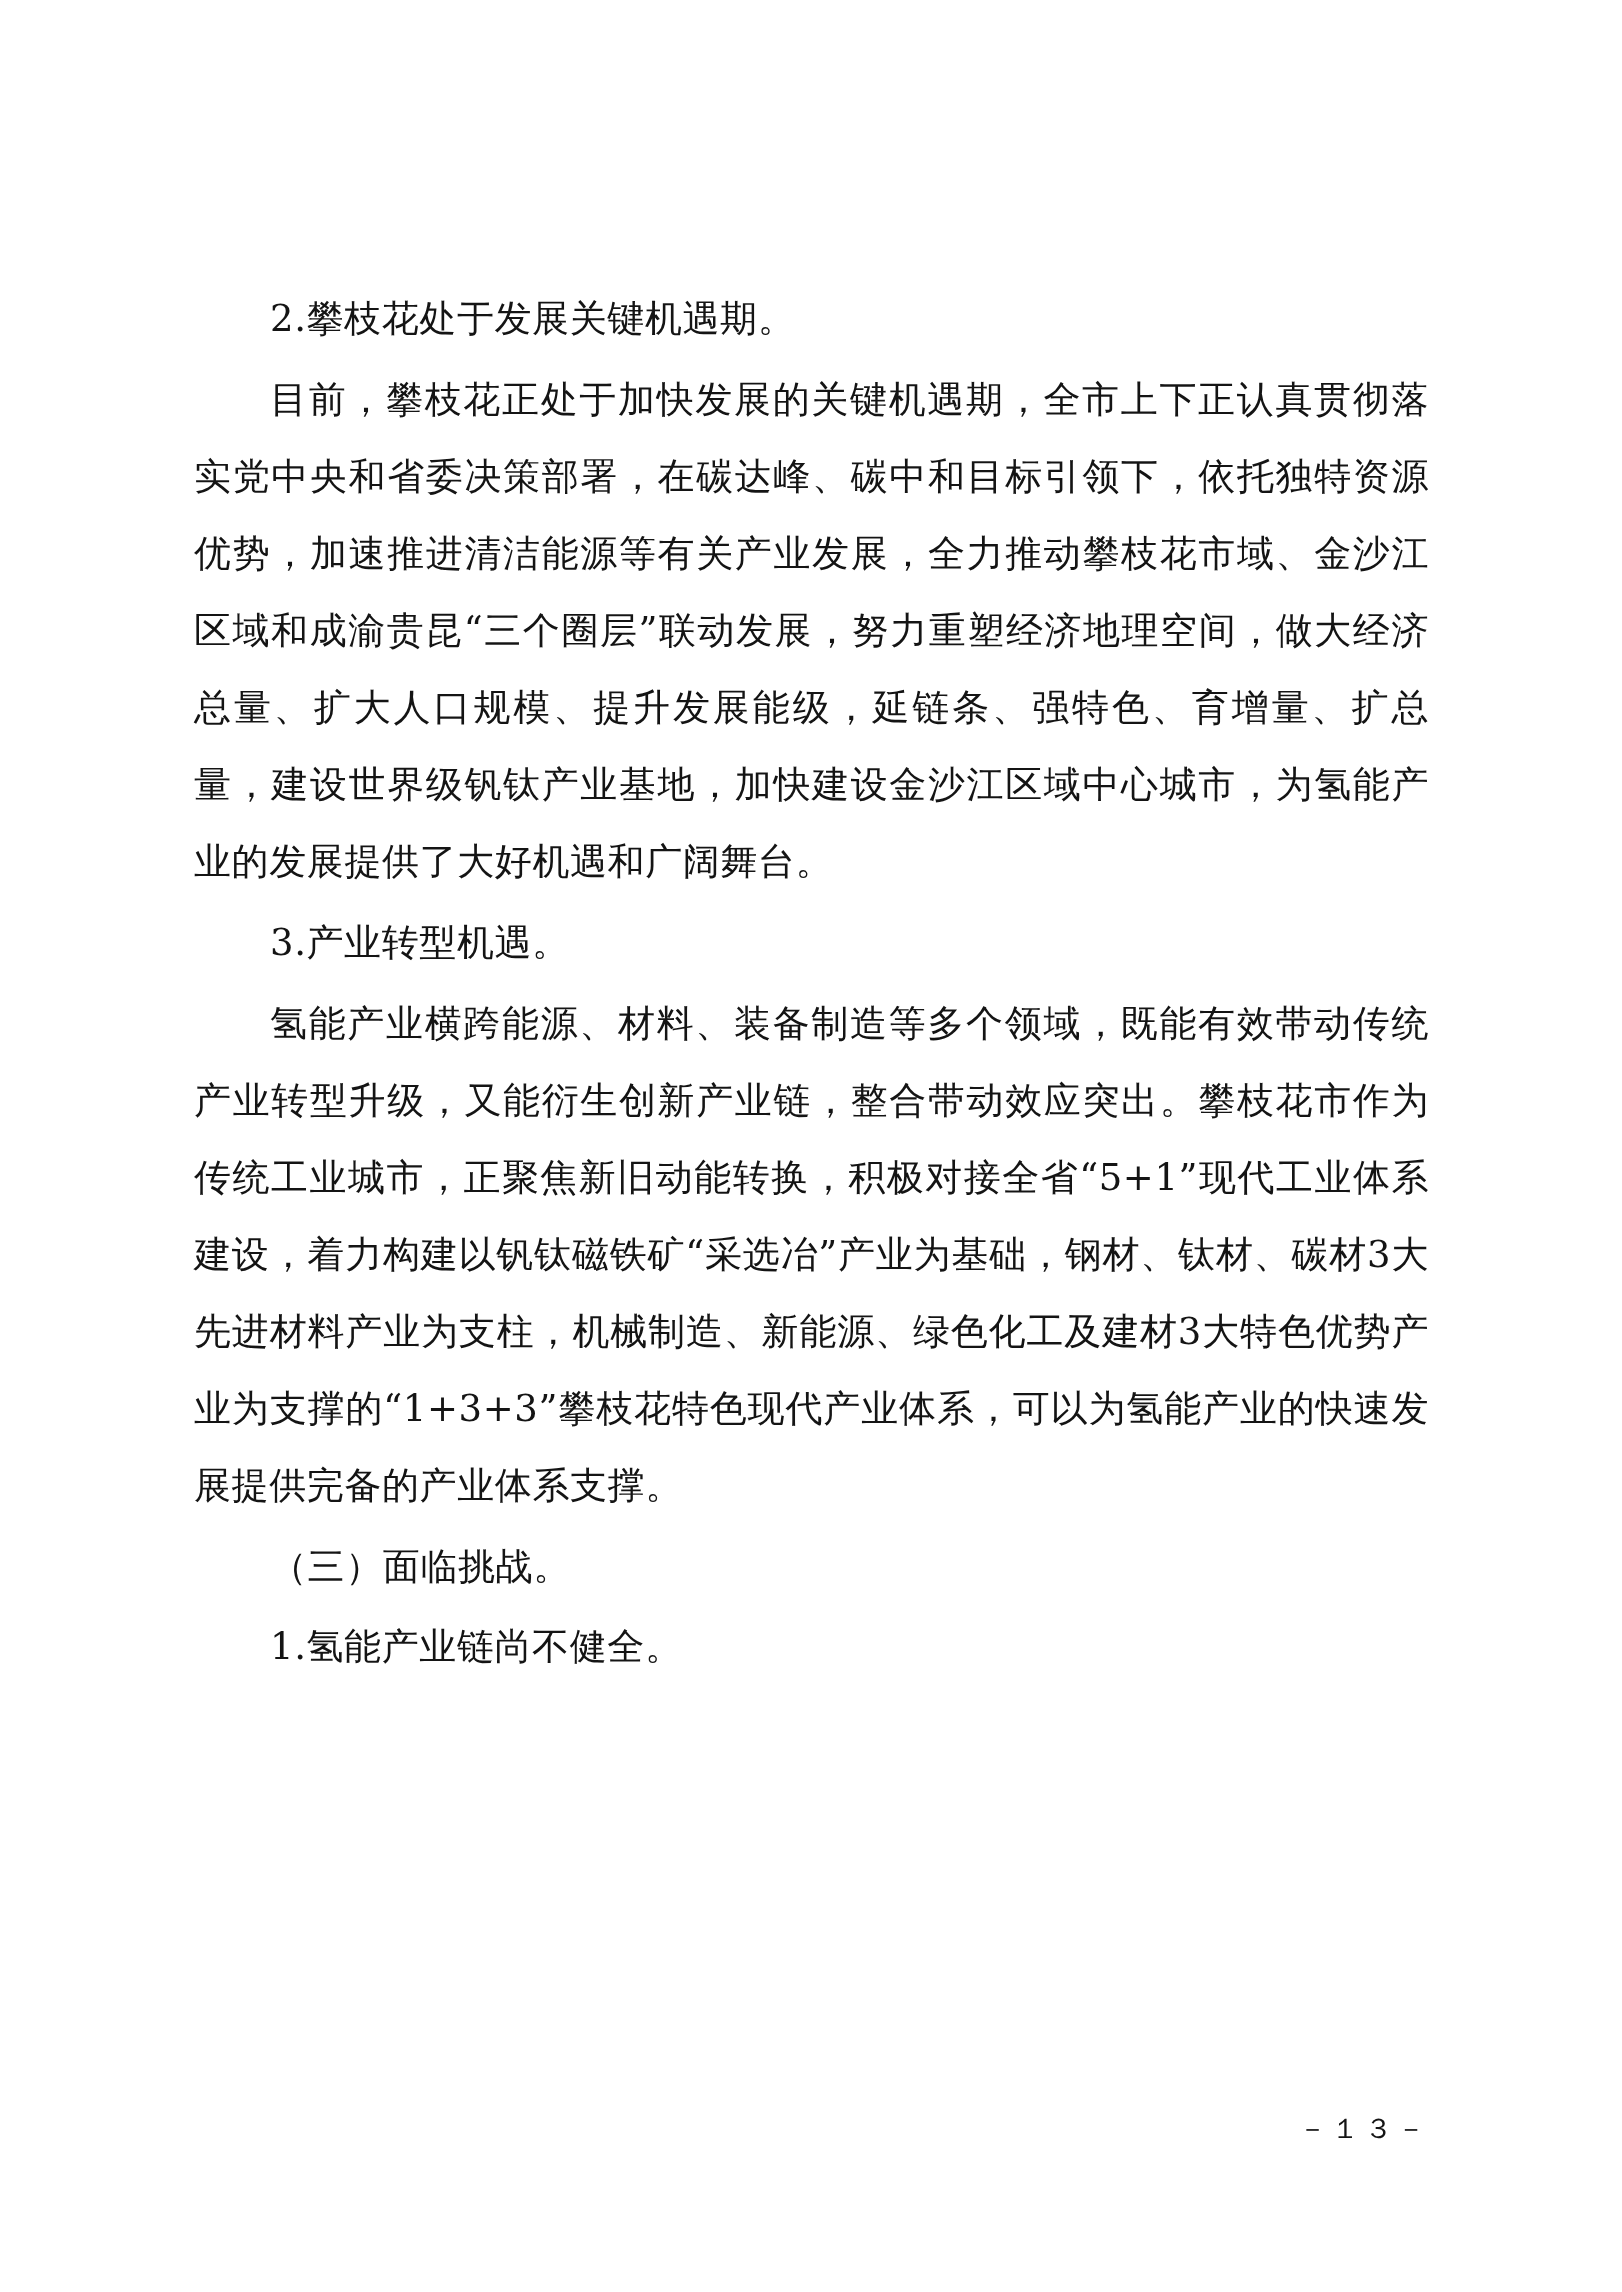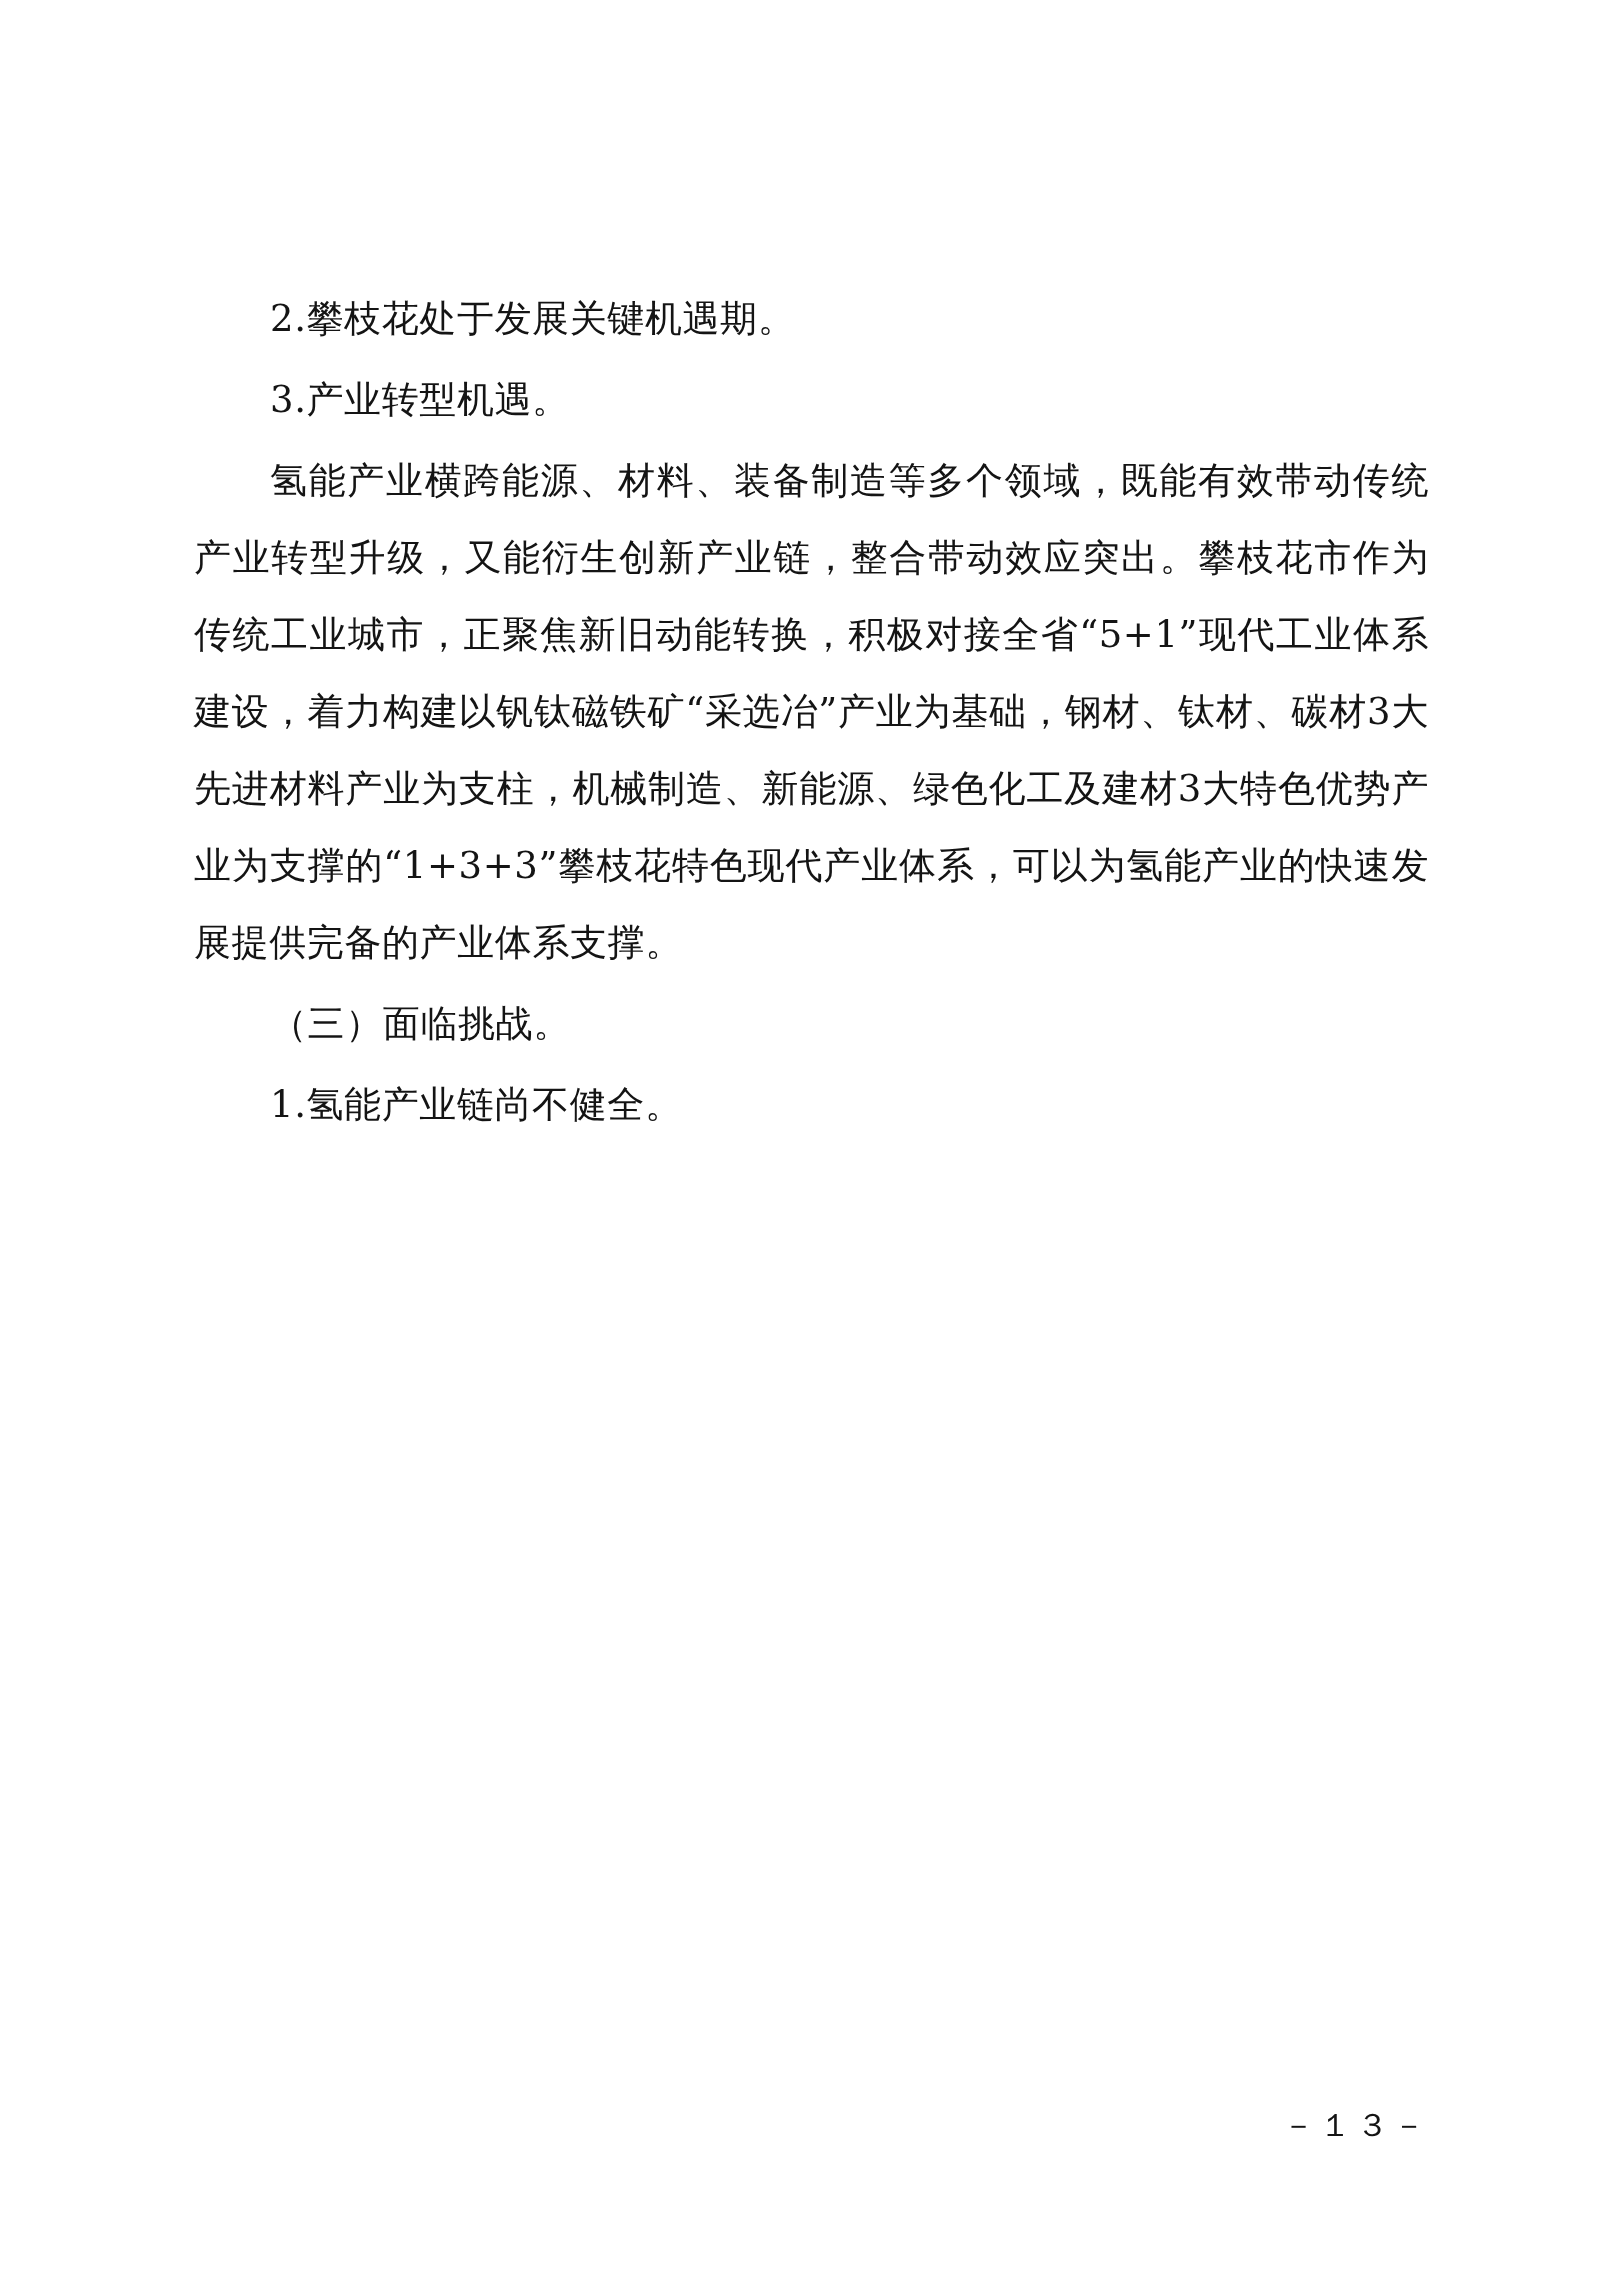--- a/index.html
+++ b/index.html
@@ -41,34 +41,35 @@
     line-height: 77px;
     letter-spacing: 0.6px;
     margin: 0 0 3.9px 0;
     text-indent: 76px;
     color: #141414;
   }
   .page-number {
     position: absolute;
     right: 192px;
     bottom: 149px;
-    font-size: 32px;
+    font-size: 28px;
     letter-spacing: 4.9px;
     color: #141414;
     font-family: Liberation Mono, monospace;
   }
 </style>
 </head>
 <body>
 
 <div class="page">
   <div class="body-area">
 
     <div class="heading">2.攀枝花处于发展关键机遇期。</div>
 
+    <div class="para indent">目前，攀枝花正处于加快发展的关键机遇期，全市上下正认真贯彻落实党中央和省委决策部署，在碳达峰、碳中和目标引领下，依托独特资源优势，加速推进清洁能源等有关产业发展，全力推动攀枝花市域、金沙江区域和成渝贵昆“三个圈层”联动发展，努力重塑经济地理空间，做大经济总量、扩大人口规模、提升发展能级，延链条、强特色、育增量、扩总量，建设世界级钒钛产业基地，加快建设金沙江区域中心城市，为氢能产业的发展提供了大好机遇和广阔舞台。</div>
 
     <div class="heading">3.产业转型机遇。</div>
 
     <div class="para indent">氢能产业横跨能源、材料、装备制造等多个领域，既能有效带动传统产业转型升级，又能衍生创新产业链，整合带动效应突出。攀枝花市作为传统工业城市，正聚焦新旧动能转换，积极对接全省“5+1”现代工业体系建设，着力构建以钒钛磁铁矿“采选冶”产业为基础，钢材、钛材、碳材3大先进材料产业为支柱，机械制造、新能源、绿色化工及建材3大特色优势产业为支撑的“1+3+3”攀枝花特色现代产业体系，可以为氢能产业的快速发展提供完备的产业体系支撑。</div>
 
     <div class="heading">（三）面临挑战。</div>
 
     <div class="heading">1.氢能产业链尚不健全。</div>
 
 

